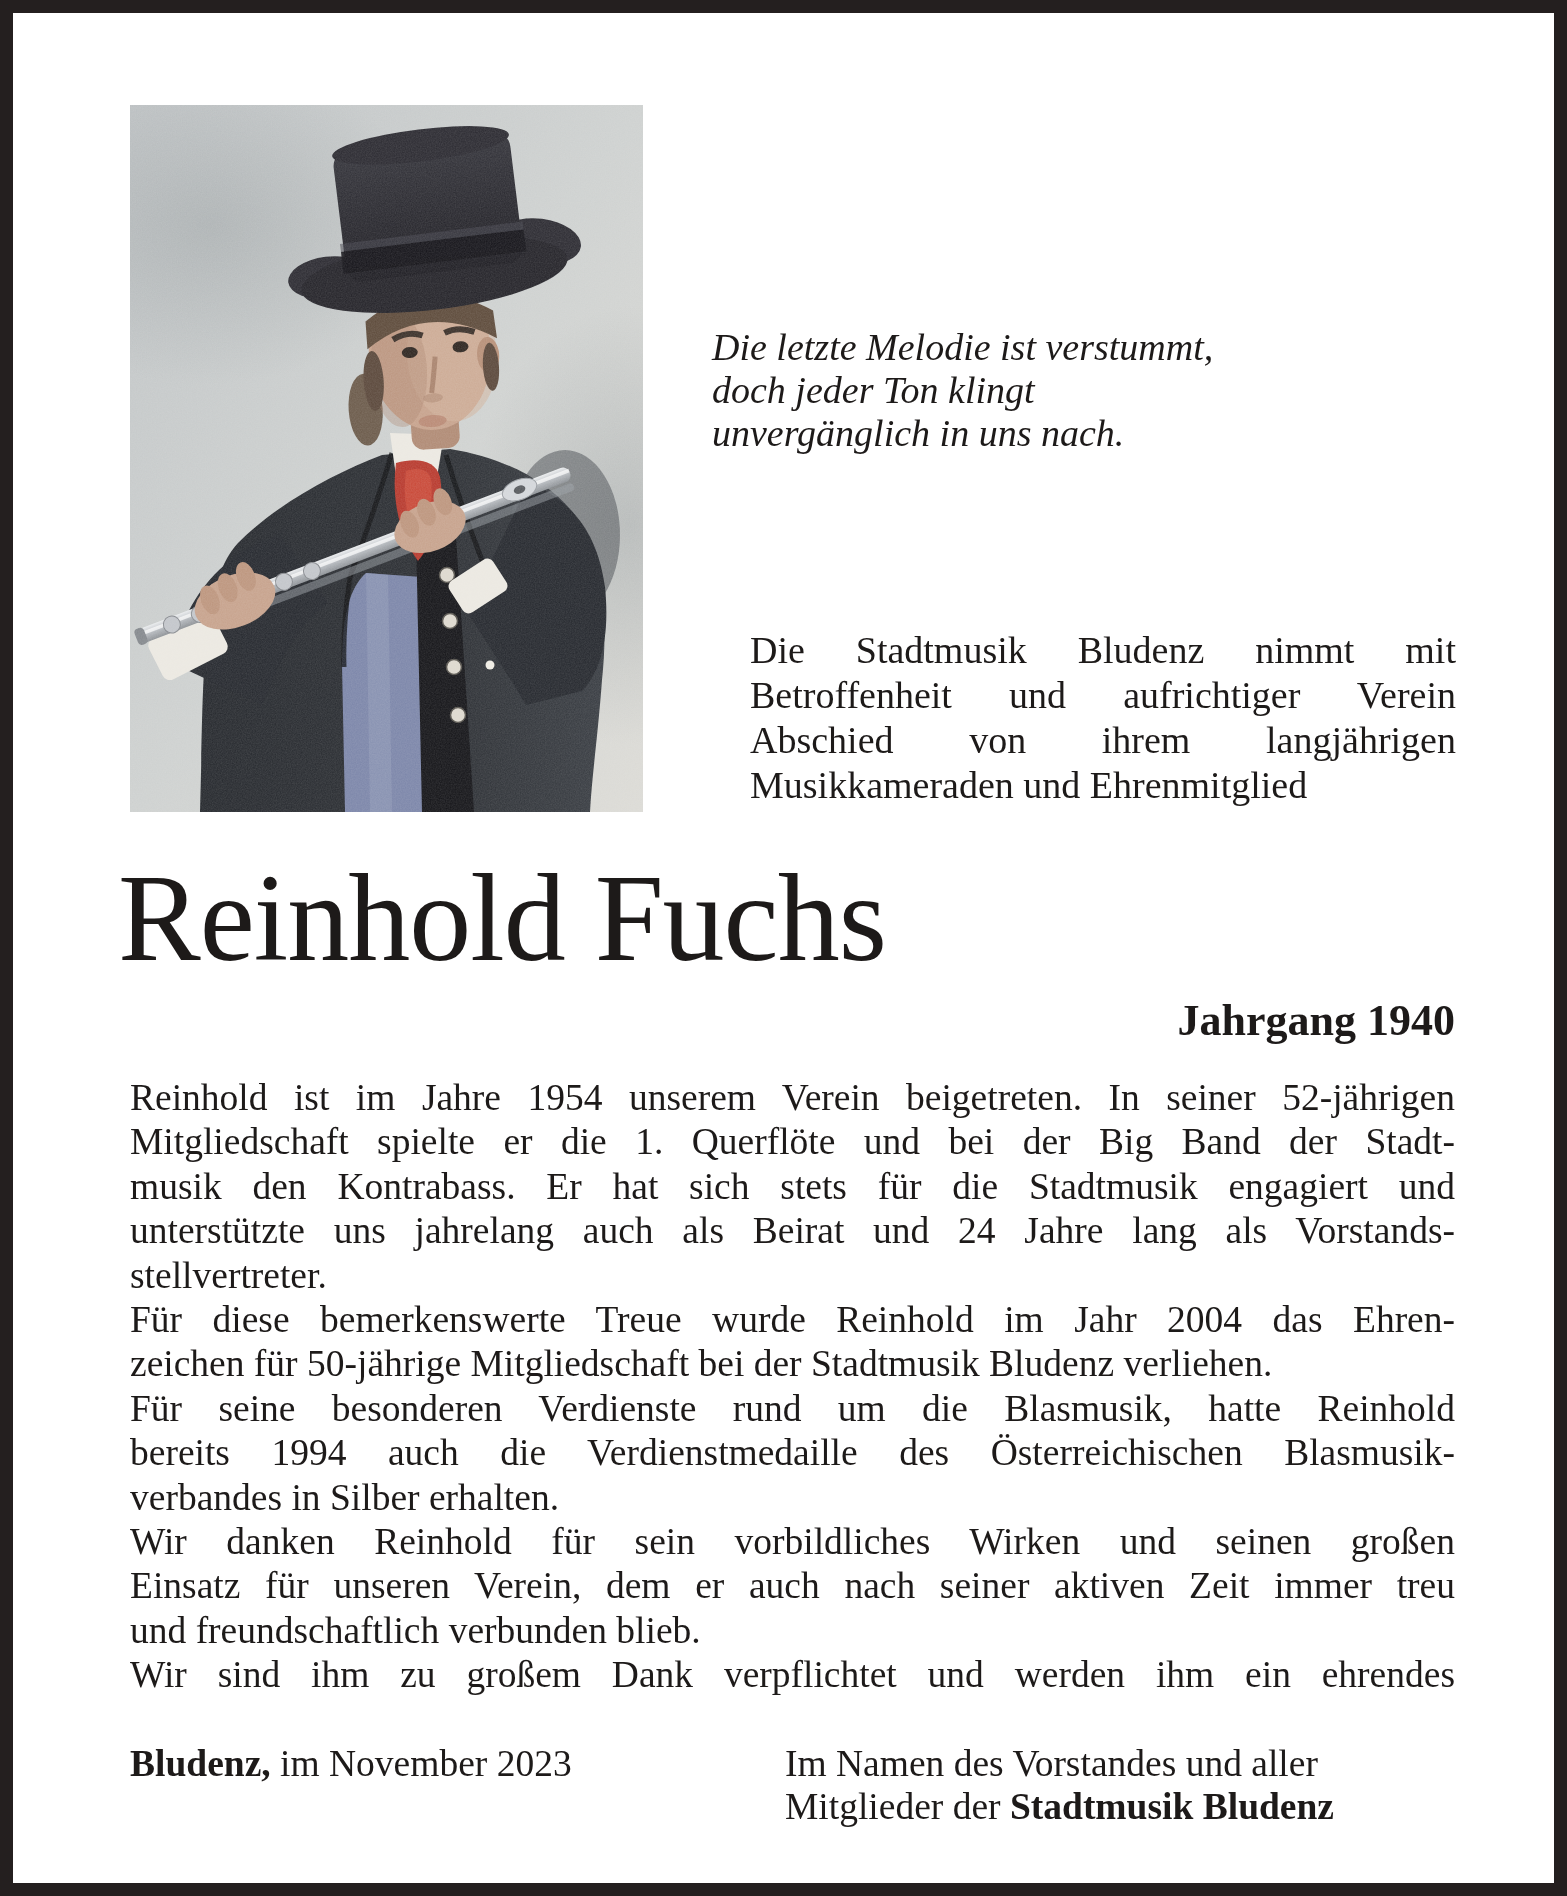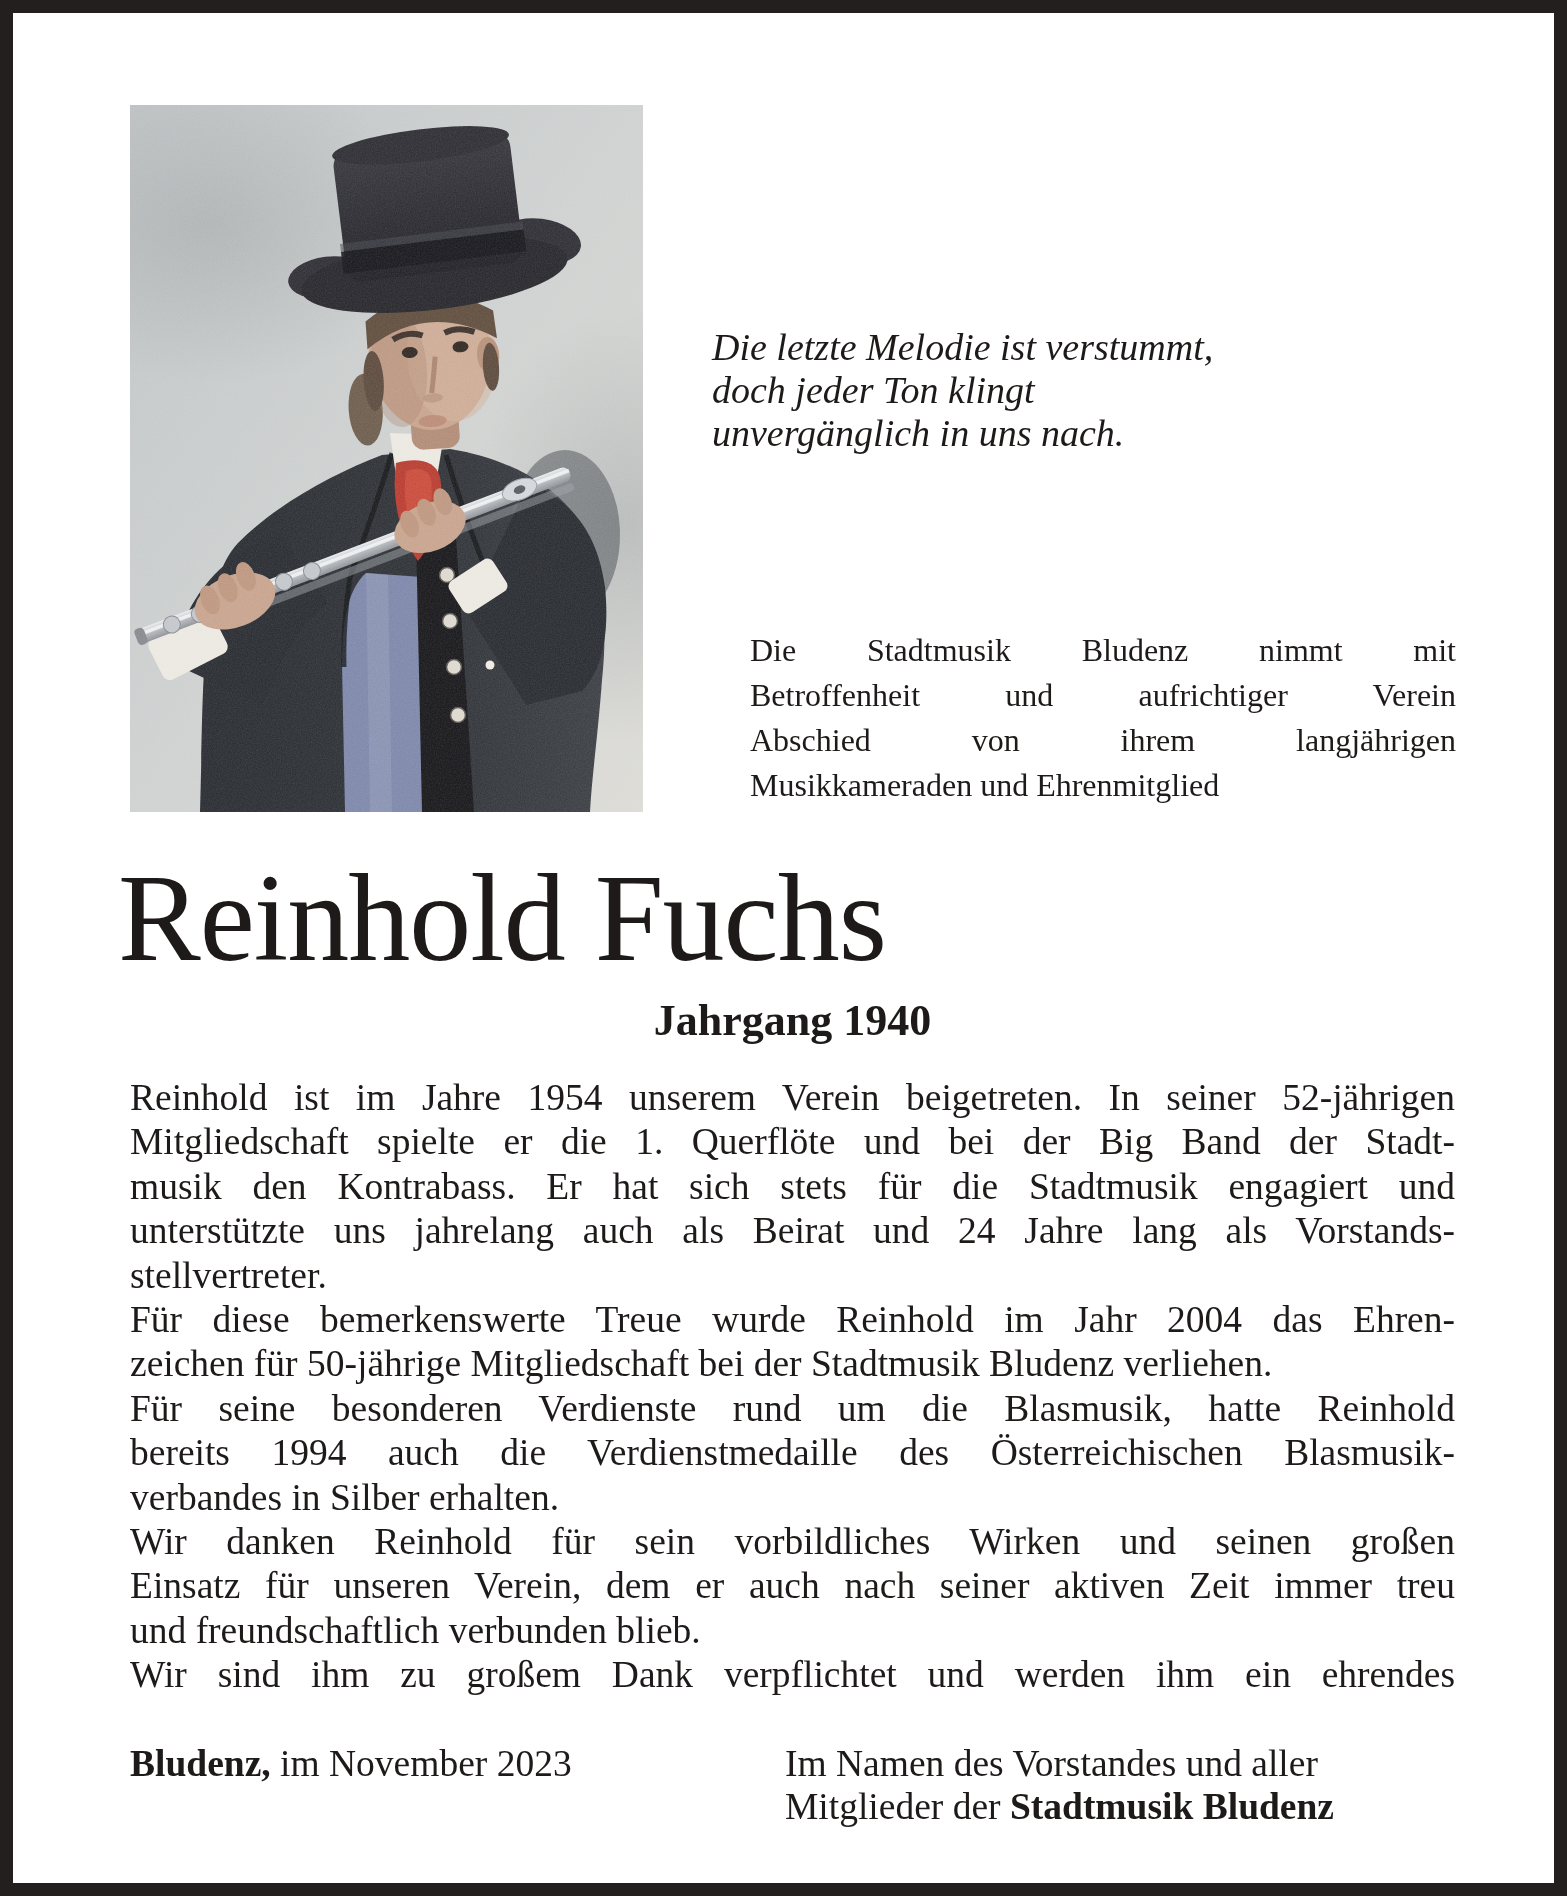--- a/index.html
+++ b/index.html
@@ -13,27 +13,27 @@
     font-family:"Liberation Serif","DejaVu Serif",serif;
     color:#1d1a19;
   }
   .abs{position:absolute;}
   
   .photo{left:117px;top:92px;width:513px;height:707px;}
   .photo svg{display:block;width:100%;height:100%;}
   
   .quote{left:699px;top:313px;font-style:italic;font-size:38px;line-height:43px;white-space:nowrap;}
   
-  .intro{left:737px;top:615px;width:706px;font-size:32px;line-height:45px;}
+  .intro{left:737px;top:615px;width:706px;font-size:38px;line-height:45px;}
   
   .j{text-align:justify;text-align-last:justify;}
   .l{text-align:center;text-align-last:left;}
   
   .name{left:105px;top:835px;width:1325px;text-align:left;font-size:124px;line-height:1.15;letter-spacing:-1px;white-space:nowrap;}
-  .jahrgang{left:117px;top:982px;width:1325px;text-align:center;font-size:44px;font-weight:bold;}
+  .jahrgang{left:117px;top:982px;width:1325px;text-align:right;font-size:44px;font-weight:bold;}
   
   .bodytext{left:117px;top:1063px;width:1325px;font-size:37.5px;line-height:44.4px;}
   
   .footer-left{left:117px;top:1729px;font-size:37.5px;line-height:43px;white-space:nowrap;}
   .footer-right{left:772px;top:1729px;width:670px;font-size:37.5px;line-height:43px;}
   b{font-weight:bold;}
 </style>
 </head>
 <body>
 

